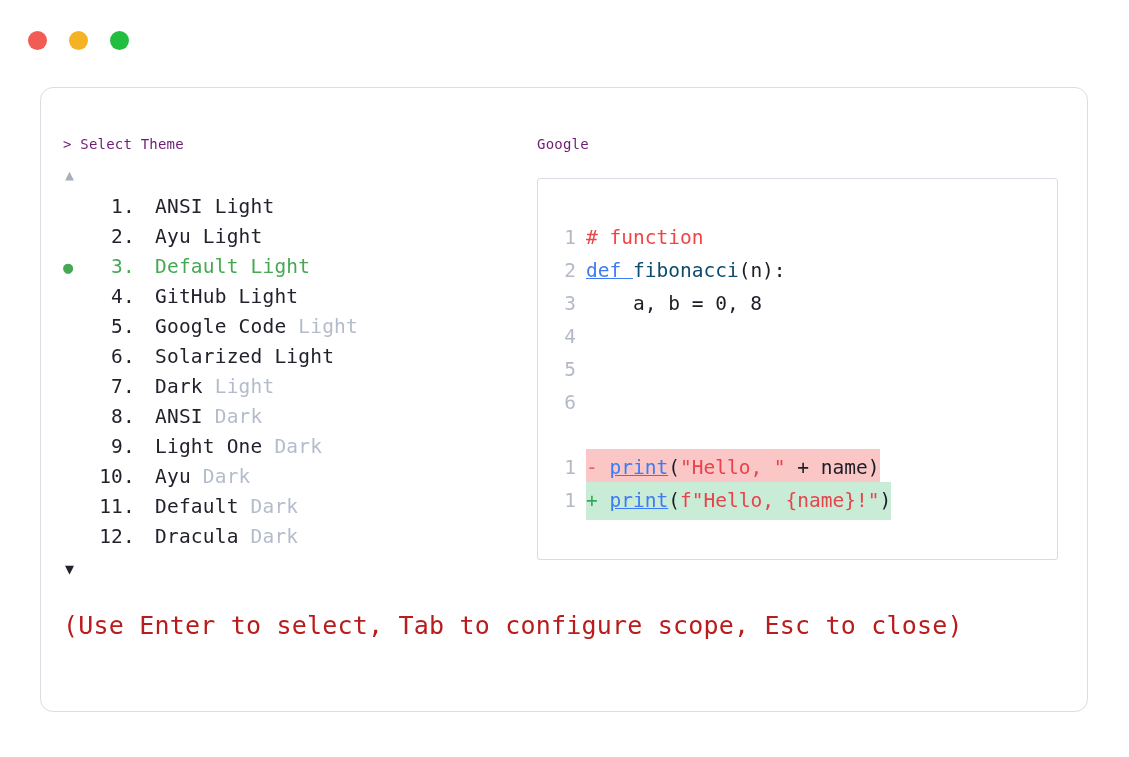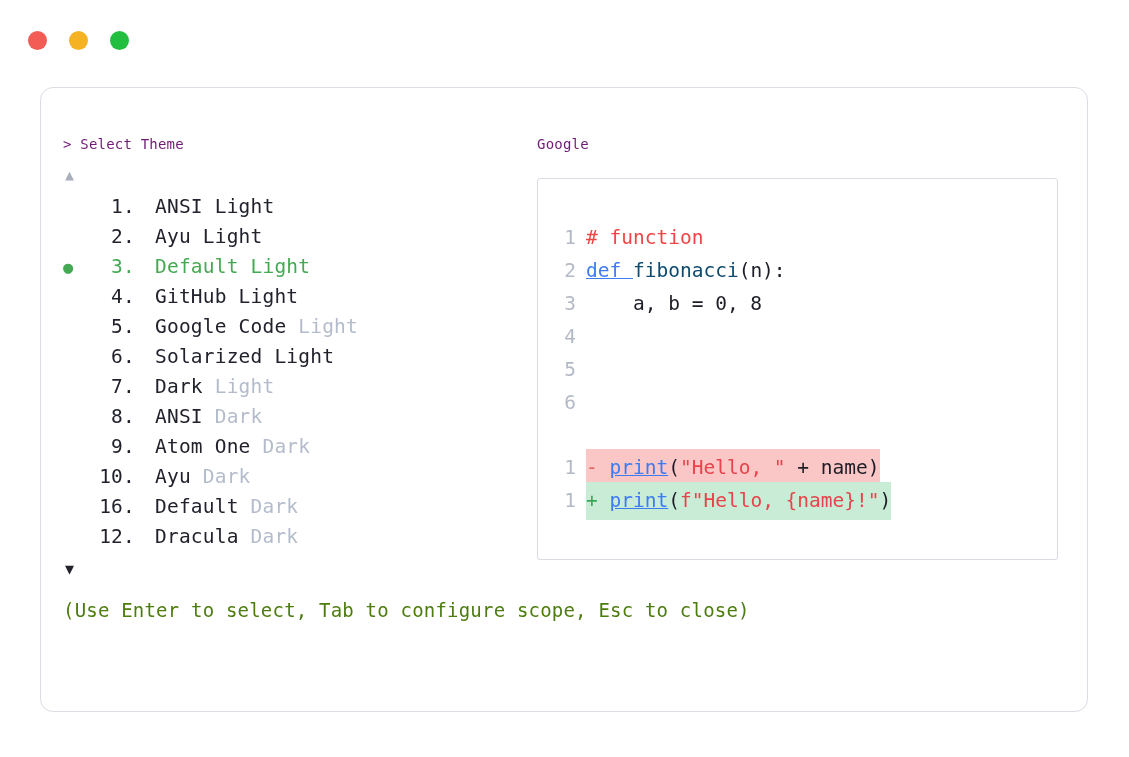--- a/index.html
+++ b/index.html
@@ -112,24 +112,24 @@
 
   .theme-row.is-selected .row-index,
   .theme-row.is-selected .row-name,
   .theme-row.is-selected .row-tag { color: #45a954; }
 
   .tag-muted { color: #b4bccb; }
   .tag-plain { color: #21222c; }
 
   
   #hint-line {
-    margin-top: 18px;
-    font-size: 19px;
+    margin-top: 34px;
+    font-size: 25px;
     line-height: 24px;
-    color: #4d7c0f;
+    color: #b91c1c;
     letter-spacing: 0.2px;
     white-space: pre;
   }
 
   
   #preview-box {
     margin-top: 22px;
     width: 521px;
     height: 382px;
     box-sizing: border-box;
@@ -190,23 +190,23 @@
 
     <div id="theme-list">
         <div class="theme-row"><span class="row-bullet"></span><span class="row-index">1.</span><span class="row-dot"> </span><span class="row-name">ANSI</span><span class="row-tag tag-plain"> Light</span></div>
         <div class="theme-row"><span class="row-bullet"></span><span class="row-index">2.</span><span class="row-dot"> </span><span class="row-name">Ayu</span><span class="row-tag tag-plain"> Light</span></div>
         <div class="theme-row is-selected"><span class="row-bullet">●</span><span class="row-index">3.</span><span class="row-dot"> </span><span class="row-name">Default</span><span class="row-tag tag-plain"> Light</span></div>
         <div class="theme-row"><span class="row-bullet"></span><span class="row-index">4.</span><span class="row-dot"> </span><span class="row-name">GitHub</span><span class="row-tag tag-plain"> Light</span></div>
         <div class="theme-row"><span class="row-bullet"></span><span class="row-index">5.</span><span class="row-dot"> </span><span class="row-name">Google Code</span><span class="row-tag tag-muted"> Light</span></div>
         <div class="theme-row"><span class="row-bullet"></span><span class="row-index">6.</span><span class="row-dot"> </span><span class="row-name">Solarized</span><span class="row-tag tag-plain"> Light</span></div>
         <div class="theme-row"><span class="row-bullet"></span><span class="row-index">7.</span><span class="row-dot"> </span><span class="row-name">Dark</span><span class="row-tag tag-muted"> Light</span></div>
         <div class="theme-row"><span class="row-bullet"></span><span class="row-index">8.</span><span class="row-dot"> </span><span class="row-name">ANSI</span><span class="row-tag tag-muted"> Dark</span></div>
-        <div class="theme-row"><span class="row-bullet"></span><span class="row-index">9.</span><span class="row-dot"> </span><span class="row-name">Atom One</span><span class="row-tag tag-muted"> Dark</span></div>
+        <div class="theme-row"><span class="row-bullet"></span><span class="row-index">9.</span><span class="row-dot"> </span><span class="row-name">Light One</span><span class="row-tag tag-muted"> Dark</span></div>
         <div class="theme-row"><span class="row-bullet"></span><span class="row-index">10.</span><span class="row-dot"> </span><span class="row-name">Ayu</span><span class="row-tag tag-muted"> Dark</span></div>
-        <div class="theme-row"><span class="row-bullet"></span><span class="row-index">16.</span><span class="row-dot"> </span><span class="row-name">Default</span><span class="row-tag tag-muted"> Dark</span></div>
+        <div class="theme-row"><span class="row-bullet"></span><span class="row-index">11.</span><span class="row-dot"> </span><span class="row-name">Default</span><span class="row-tag tag-muted"> Dark</span></div>
         <div class="theme-row"><span class="row-bullet"></span><span class="row-index">12.</span><span class="row-dot"> </span><span class="row-name">Dracula</span><span class="row-tag tag-muted"> Dark</span></div>
       </div>
 
     <div class="scroll-arrow" id="scroll-down-arrow">▼</div>
 
     <div id="hint-line">(Use Enter to select, Tab to configure scope, Esc to close)</div>
   </div>
 
   <div id="preview-column">
 

